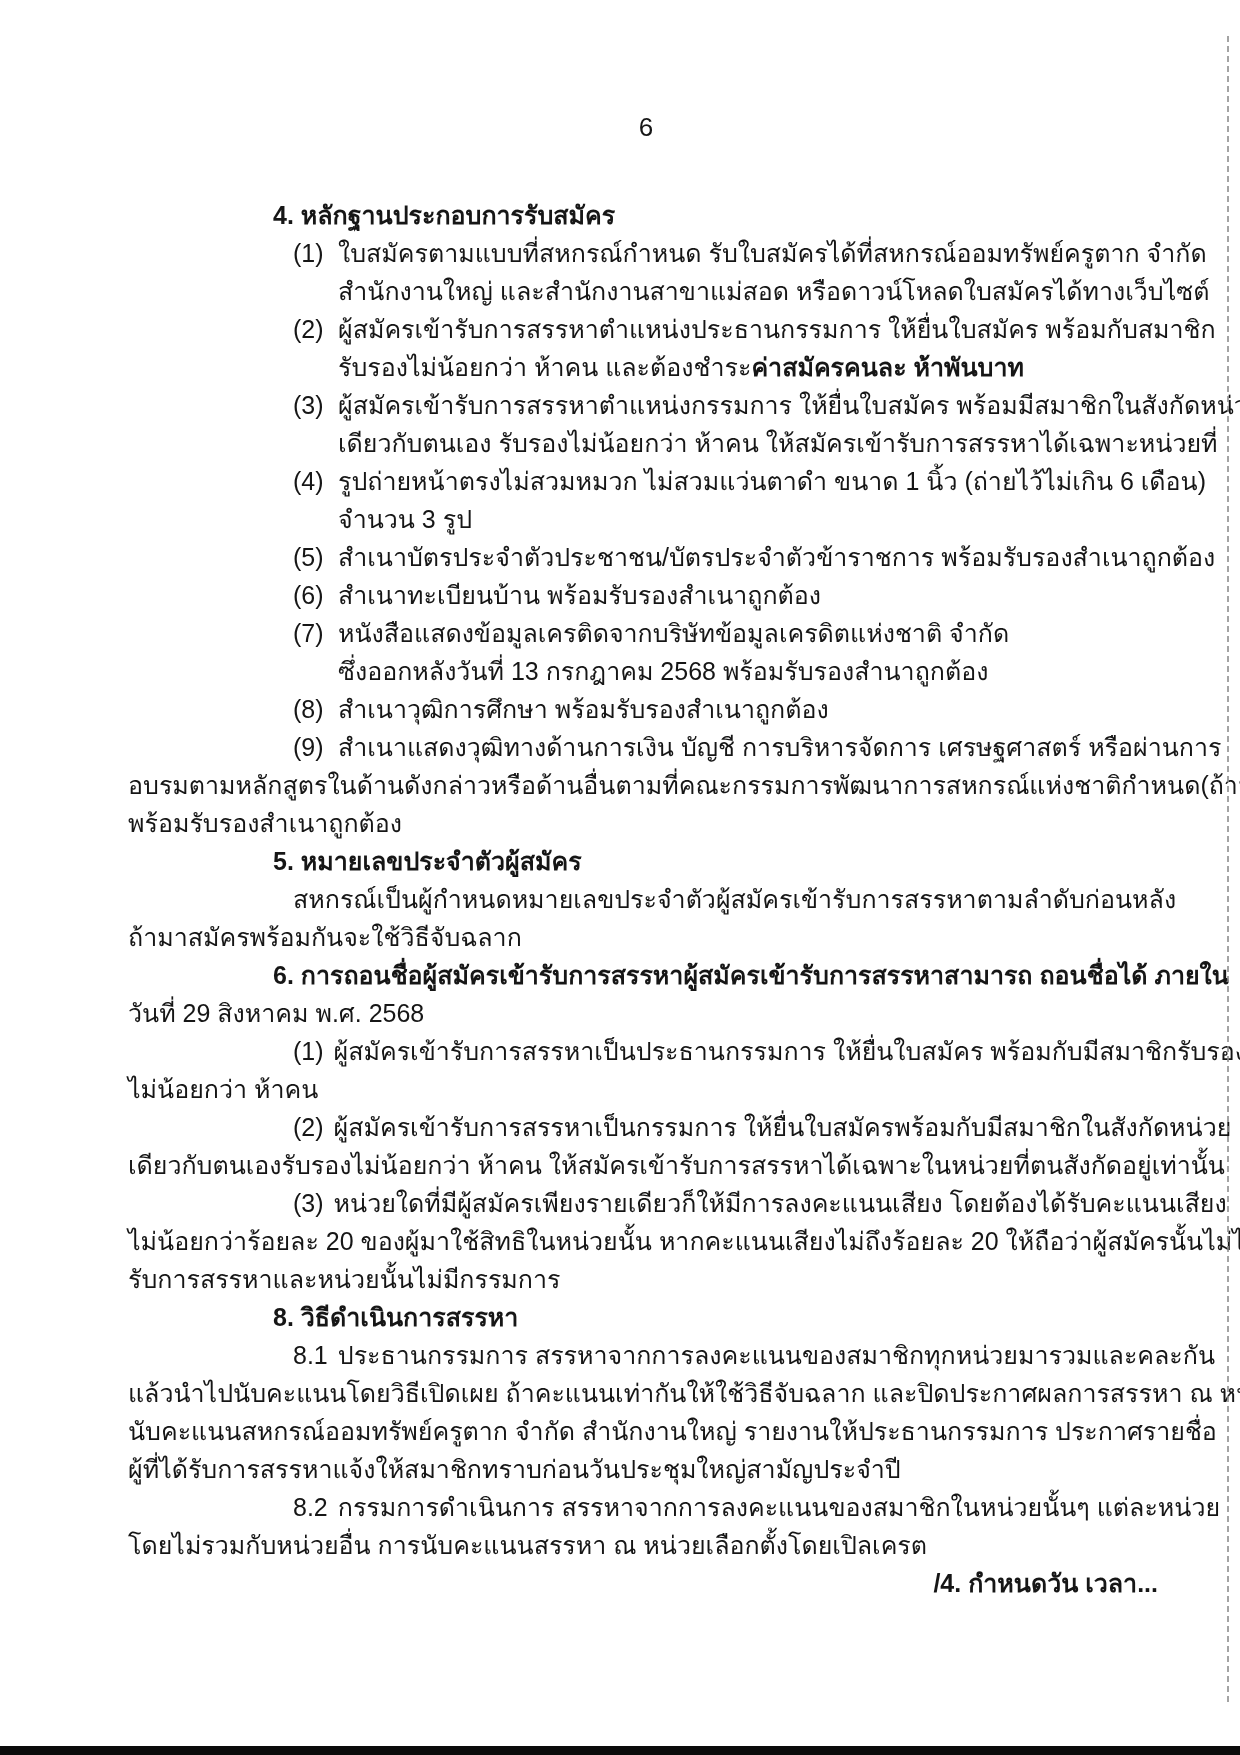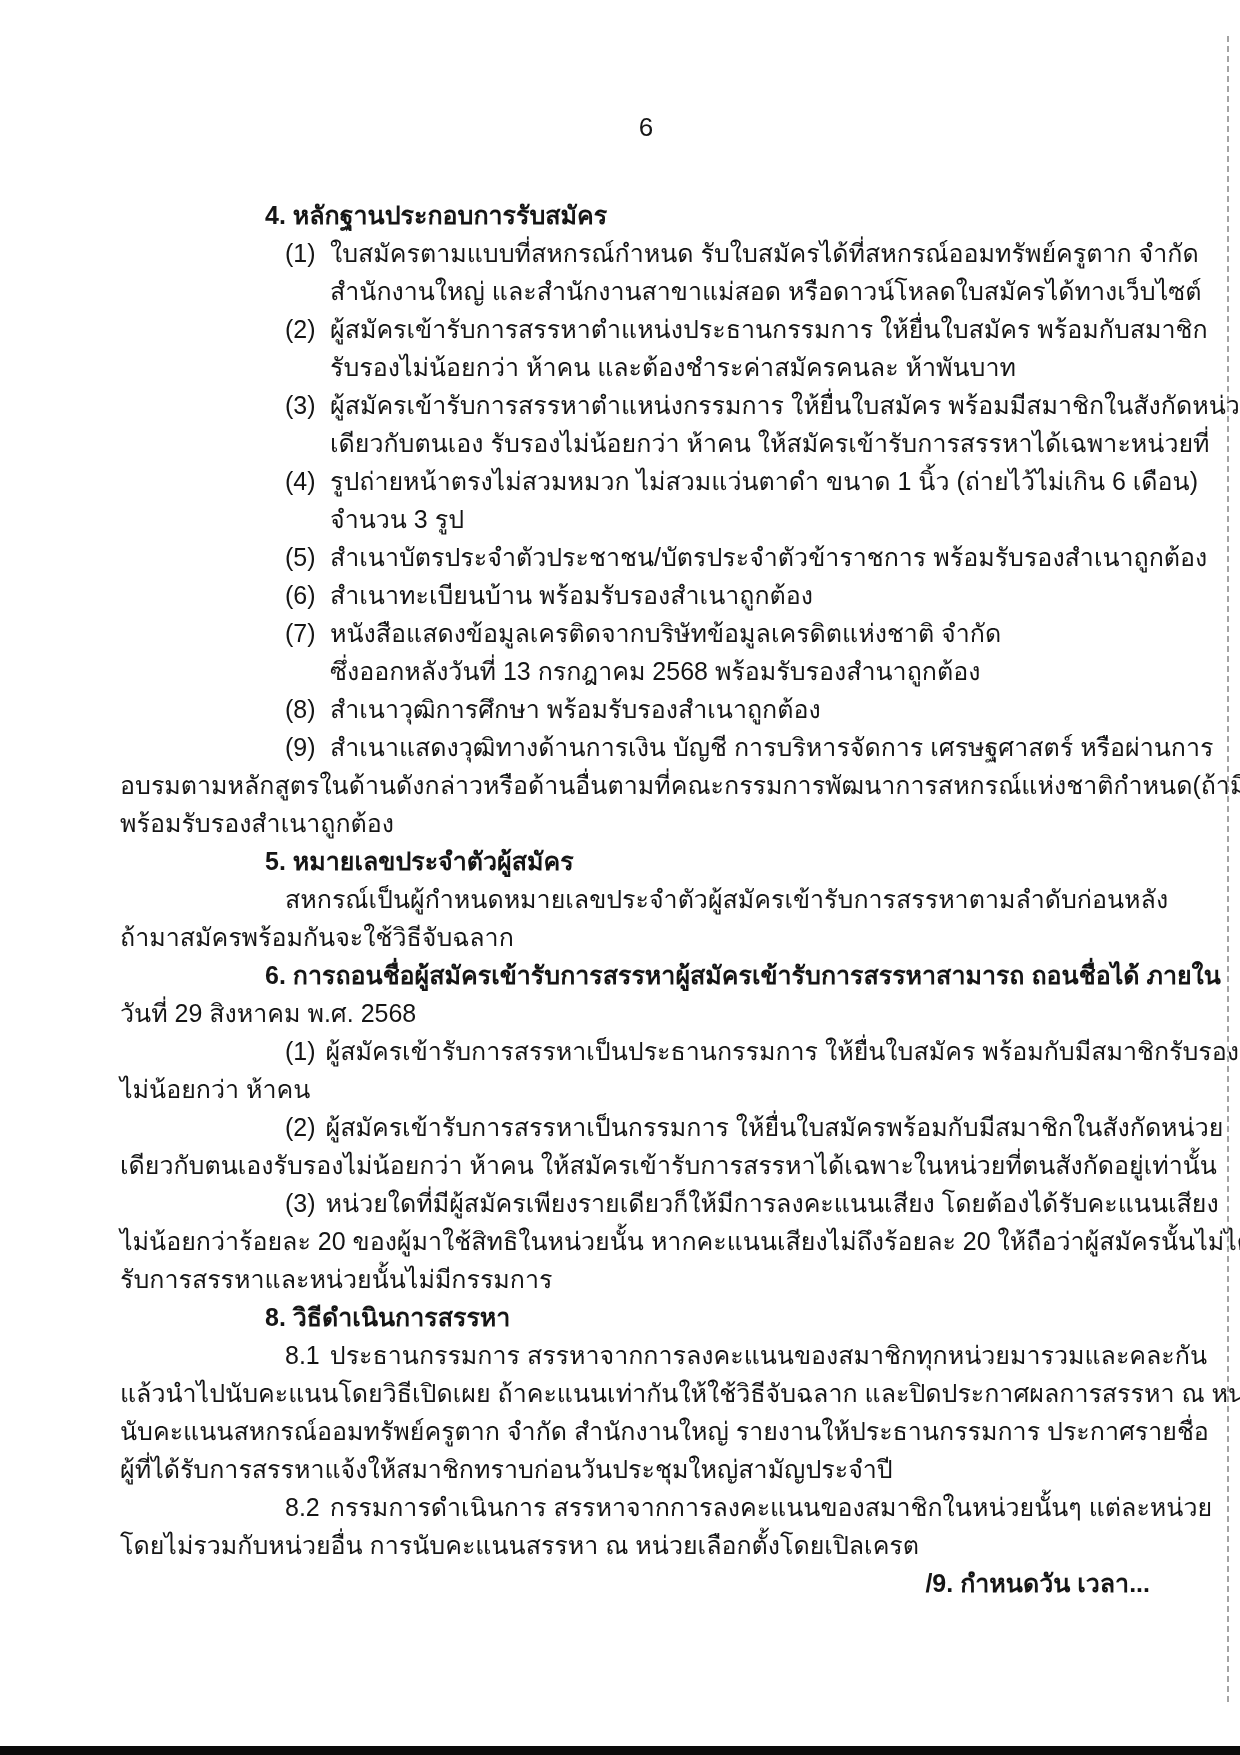--- a/index.html
+++ b/index.html
@@ -13,24 +13,24 @@
     font-family:"Liberation Sans","DejaVu Sans",sans-serif;
     color:#161616;
     font-size:25px;
   }
   .page-number {
     position:absolute; top:108px; left:0; width:100%;
     text-align:center; padding-left:52px; box-sizing:border-box;
     font-size:26px; line-height:38px;
   }
   .content {
-    position:absolute; left:120px; top:196px; width:1030px;
+    position:absolute; left:128px; top:196px; width:1030px;
   }
   .ln { height:38px; line-height:38px; white-space:nowrap; }
-  .b  { font-weight:400; }
+  .b  { font-weight:700; }
   .ind-head { margin-left:145px; font-weight:700; }
   .ind-item { margin-left:165px; }
   .ind-cont { margin-left:210px; }
   .ind-para { margin-left:165px; }
   .ind-0 { margin-left:0; }
   .row-item { display:flex; }
   .marker { flex:0 0 45px; width:45px; }
   .marker-inline { margin-right:10px; }
   .seg { margin-right:0; }
   .footer-line { text-align:right; font-weight:700; }
@@ -142,20 +142,20 @@
     </div>
     <div class="ln ind-0">แล้วนำไปนับคะแนนโดยวิธีเปิดเผย ถ้าคะแนนเท่ากันให้ใช้วิธีจับฉลาก และปิดประกาศผลการสรรหา ณ หน่วย</div>
     <div class="ln ind-0">นับคะแนนสหกรณ์ออมทรัพย์ครูตาก จำกัด สำนักงานใหญ่ รายงานให้ประธานกรรมการ ประกาศรายชื่อ</div>
     <div class="ln ind-0">ผู้ที่ได้รับการสรรหาแจ้งให้สมาชิกทราบก่อนวันประชุมใหญ่สามัญประจำปี</div>
 
     <div class="ln ind-para">
       <span class="marker-inline">8.2</span><span>กรรมการดำเนินการ สรรหาจากการลงคะแนนของสมาชิกในหน่วยนั้นๆ แต่ละหน่วย</span>
     </div>
     <div class="ln ind-0">โดยไม่รวมกับหน่วยอื่น การนับคะแนนสรรหา ณ หน่วยเลือกตั้งโดยเปิลเครต</div>
 
-    <div class="ln footer-line">/9. กำหนดวัน เวลา...</div>
+    <div class="ln footer-line">/4. กำหนดวัน เวลา...</div>
 
   </div>
 
   <div class="scan-line-right"></div>
   <div class="scan-bar-bottom"></div>
 
 </div>
 
 </body></html>

